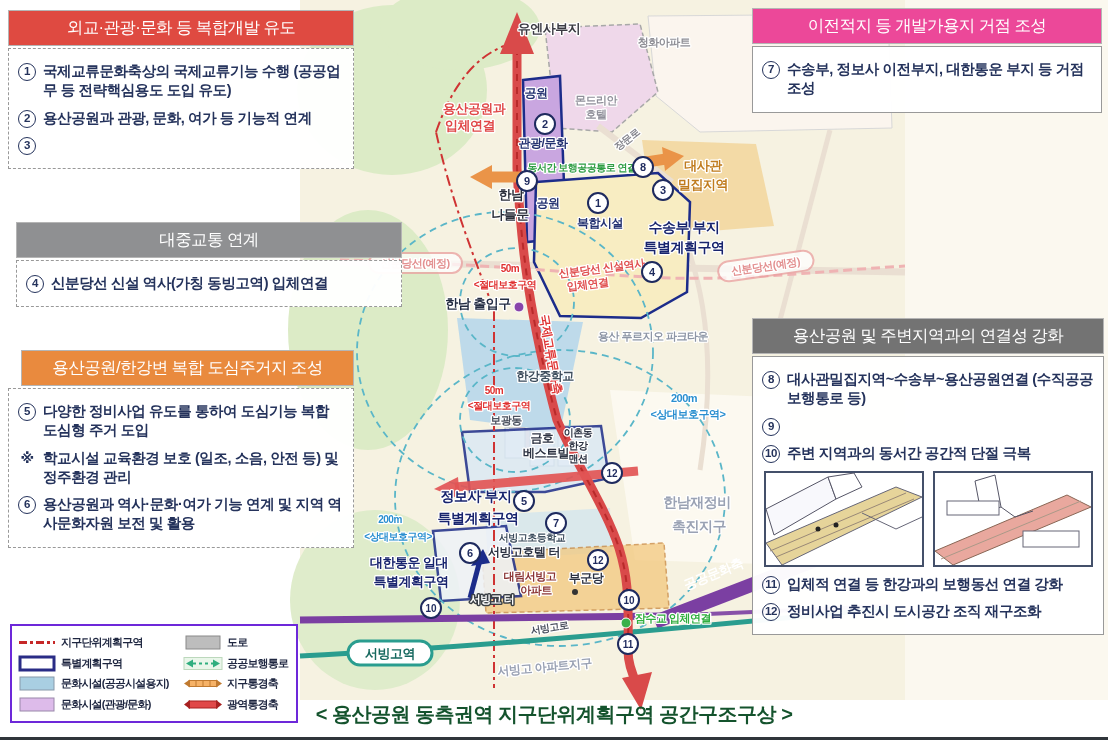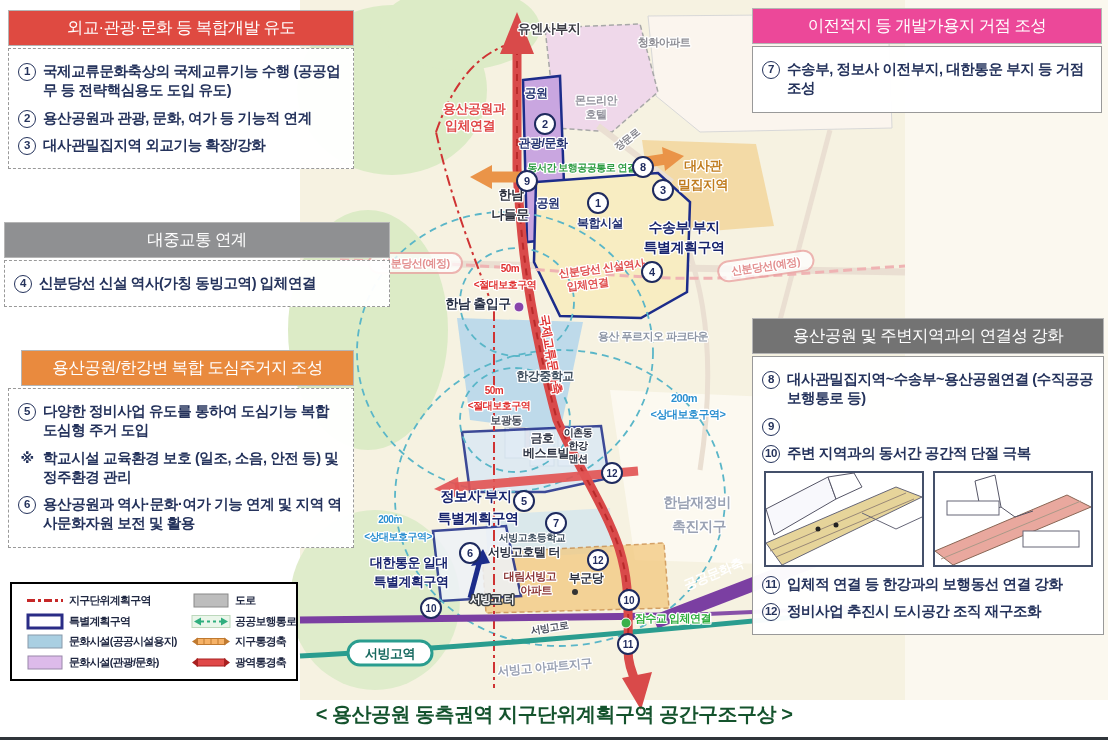--- a/index.html
+++ b/index.html
@@ -2,39 +2,39 @@
 <html><head>
 <meta charset="utf-8">
 <style>
 *{margin:0;padding:0;box-sizing:border-box}
 body{background:#fff}
 .stage{position:relative;width:1108px;height:740px;background:#ffffff;overflow:hidden;
   font-family:"Liberation Sans","DejaVu Sans",sans-serif}
 #mapsvg{position:absolute;left:0;top:0;z-index:1}
 .panel{position:absolute;z-index:3}
 #p1{left:8px;top:10px;width:346px}
-#p2{left:4px;top:222px;width:386px}
+#p2{left:16px;top:222px;width:386px}
 #p3{left:8px;top:350px;width:346px}
 #p4{left:752px;top:8px;width:350px}
 #p5{left:752px;top:318px;width:352px}
 .ptitle{color:#fff;font-weight:400;text-align:center;font-size:16.5px;padding:6px 4px;
   border:1px solid #b5b5b5;letter-spacing:-0.6px}
 .pbody{background:rgba(255,255,255,.97);border:1px dashed #999;margin-top:2px;padding:5px 3px}
 .panel.solid .pbody{border-style:solid}
 .pitem{display:flex;gap:7px;align-items:flex-start;margin:8px 6px;color:#25335c;
   font-weight:700;font-size:14.5px;line-height:1.33;letter-spacing:-0.4px}
 .pnum{flex:none;width:18px;height:18px;border:1.6px solid #25335c;border-radius:50%;
   display:flex;align-items:center;justify-content:center;font-size:11.5px;margin-top:1px}
 .pnum.nb{border:none;font-size:14px}
 .thumbs{display:flex;gap:9px;justify-content:center;margin:7px 4px}
 .thumb{width:160px;height:96px;border:2px solid #44506a;background:#fff}
 .thumb svg{width:100%;height:100%;display:block}
-.legend{position:absolute;left:10px;top:582px;width:288px;height:99px;background:#fff;
-  border:2px solid #000000;z-index:3;display:grid;grid-template-columns:40px 118px 40px auto;
-  align-items:center;column-gap:4px;padding:6px 13px}
+.legend{position:absolute;left:10px;top:624px;width:288px;height:99px;background:#fff;
+  border:2px solid #6d28d9;z-index:3;display:grid;grid-template-columns:40px 118px 40px auto;
+  align-items:center;column-gap:4px;padding:6px 5px}
 .sym{height:17px}
 .sym svg{width:100%;height:100%;display:block}
 .llab{font-size:11px;font-weight:700;color:#1e2640;letter-spacing:-0.8px;white-space:nowrap}
 .caption{position:absolute;left:0;top:701px;width:100%;text-align:center;font-size:20px;
   font-weight:700;color:#14532d;z-index:3;letter-spacing:-0.5px}
 .bottomline{position:absolute;left:0;bottom:0;width:100%;height:3px;background:#30353b;z-index:4}
 .mlabel{font-weight:700;text-anchor:middle;paint-order:stroke;stroke:#ffffff;stroke-width:2.6px;
   stroke-linejoin:round;letter-spacing:-0.5px}
 .mlabel.hd{stroke:#3a3f45;stroke-width:3px}
 .mlabel.nh{stroke:none}
@@ -269,21 +269,20 @@
         <div class="pitem">
           <span class="pnum">1</span>
           <span class="ptxt">국제교류문화축상의 국제교류기능 수행 (공공업무 등 전략핵심용도 도입 유도)</span>
         </div>
         <div class="pitem">
           <span class="pnum">2</span>
           <span class="ptxt">용산공원과 관광, 문화, 여가 등 기능적 연계</span>
         </div>
         <div class="pitem">
           <span class="pnum">3</span>
-          <span class="ptxt">대사관밀집지역 외교기능 확장/강화</span>
         </div>
       </div>
   </div>
 
   <div class="panel" id="p2">
     <div class="ptitle" style="background: rgb(143, 144, 146);">대중교통 연계</div>
     <div class="pbody">
         <div class="pitem">
           <span class="pnum">4</span>
           <span class="ptxt">신분당선 신설 역사(가칭 동빙고역) 입체연결</span>

